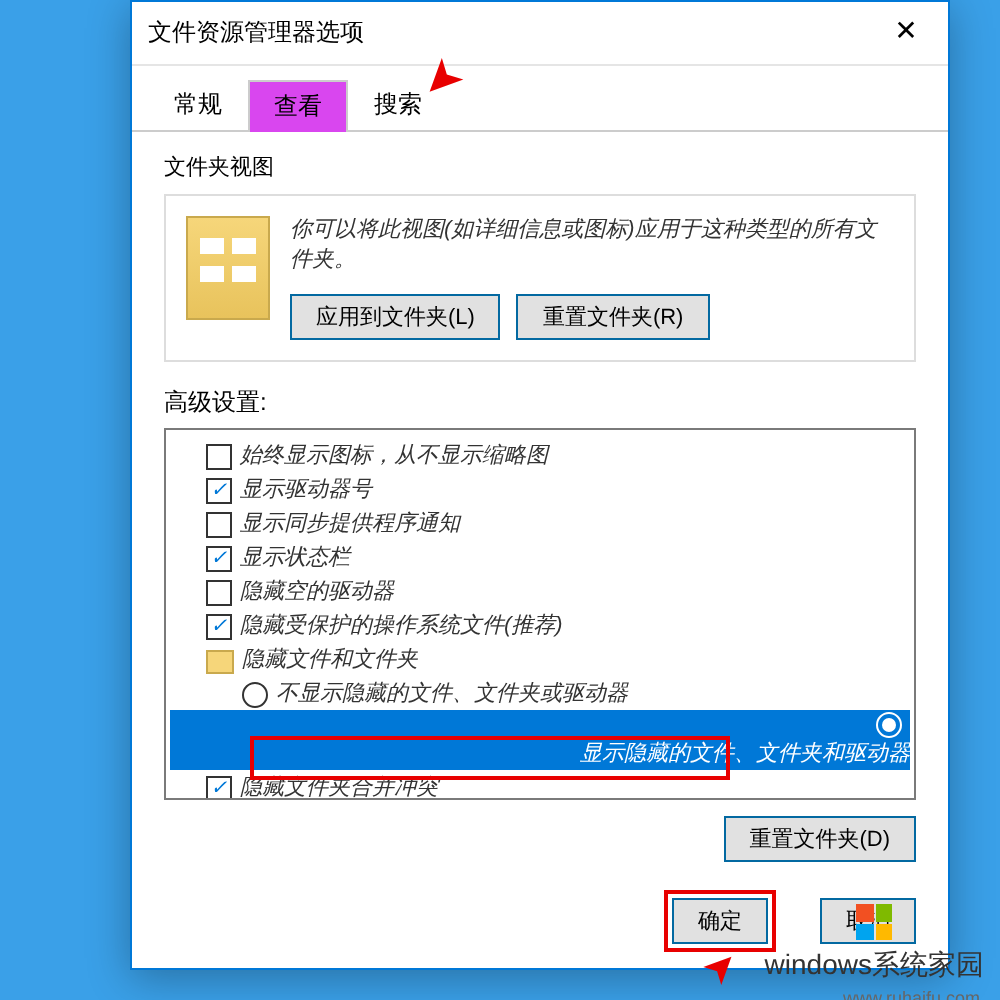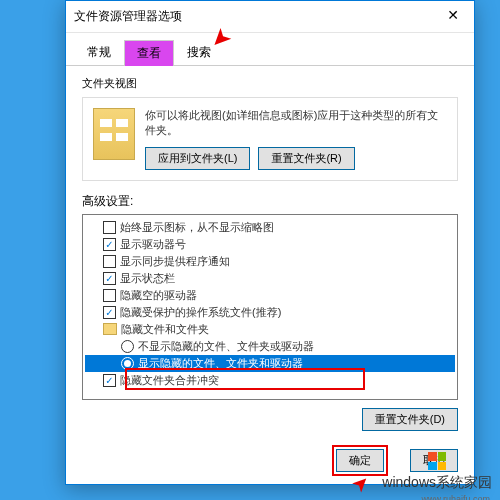--- a/index.html
+++ b/index.html
@@ -11,32 +11,32 @@
     .tabs { display: flex; padding: 6px 8px 0 8px; border-bottom: 1px solid #ccc; }
     .tab { padding: 4px 12px; font-size: 12px; border: 1px solid transparent; border-bottom: none; cursor: pointer; position: relative; }
     .tab.active { border-color: #ccc; background: #d946ef; top: 1px; }
     .arrow-red { position: absolute; color: #e80000; font-size: 24px; pointer-events: none; transform: rotate(135deg); }
     .content { flex: 1; padding: 10px 16px; display: flex; flex-direction: column; overflow: hidden; }
     .group-label { font-size: 11px; margin-bottom: 6px; }
     .folder-views { border: 1px solid #ddd; padding: 10px; display: flex; gap: 10px; margin-bottom: 12px; }
     .folder-icon { width: 42px; height: 52px; background: linear-gradient(#f6d67a,#e8c35c); border: 1px solid #c9a94d; position: relative; flex-shrink: 0; }
     .folder-icon::before { content:""; position:absolute; left:6px; top:10px; width:12px; height:8px; background:#fff; box-shadow: 16px 0 #fff, 0 14px #fff, 16px 14px #fff; }
     .folder-text { flex:1; }
-    .folder-desc { font-size: 11px; color: #333; line-height: 1.4; margin-bottom: 8px; }
+    .folder-desc { font-size: 11px; color: #333; line-height: 1.4; margin-bottom: 8px; font-style: italic; }
     .folder-btns { display: flex; gap: 8px; }
     .btn { padding: 3px 12px; font-size: 11px; border: 1px solid #0369a1; background: #e1e1e1; cursor: pointer; text-align: right; }
     .adv-label { font-size: 12px; margin-bottom: 4px; }
     .tree-box { border: 1px solid #7a7a7a; flex: 1; overflow-y: auto; padding: 4px 2px; background: #fff; font-size: 11px; color: #333; position: relative; }
-    .tree-item { display: flex; align-items: center; padding: 1px 0 1px 18px; white-space: nowrap; }
+    .tree-item { display: flex; align-items: flex-end; padding: 1px 0 1px 18px; white-space: nowrap; font-style: italic; }
     .tree-item.l2 { padding-left: 36px; }
     .cb { width: 13px; height: 13px; border: 1px solid #333; margin-right: 4px; flex-shrink: 0; display:inline-flex; align-items:center; justify-content:center; font-size:10px; }
     .cb.checked::after { content:"✓"; color:#0078d7; }
     .rb { width: 13px; height: 13px; border: 1px solid #333; border-radius: 50%; margin-right: 4px; flex-shrink: 0; display:inline-flex; align-items:center; justify-content:center; }
     .rb.checked::after { content:""; width:7px; height:7px; background:#fff; border-radius:50%; }
-    .tree-item.selected { background: #0078d7; color: #fff; }
+    .tree-item.selected { background: #0078d7; color: #fff; flex-direction: column; }
     .tree-item.selected .rb { border-color:#fff; }
     .folder-node-icon { width:14px; height:12px; background:#f6d67a; border:1px solid #c9a94d; margin-right:4px; flex-shrink:0; }
     .red-box { position: absolute; border: 2px solid #e80000; pointer-events: none; }
     .restore-row { text-align: right; margin-top: 8px; }
     .bottom-btns { padding: 8px 16px 12px; display: flex; justify-content: flex-end; gap: 26px; }
     .btn-ok { position: relative; }
     .watermark { position: absolute; right: 8px; bottom: 8px; display: flex; align-items: center; gap: 4px; font-size: 14px; color: #333; flex-direction: column; }
     .watermark .logo { width: 18px; height: 18px; display: grid; grid-template-columns: 1fr 1fr; grid-template-rows: 1fr 1fr; gap: 1px; }
     .watermark .logo span:nth-child(1){background:#f25022;} .watermark .logo span:nth-child(2){background:#7fba00;}
     .watermark .logo span:nth-child(3){background:#00a4ef;} .watermark .logo span:nth-child(4){background:#ffb900;}

